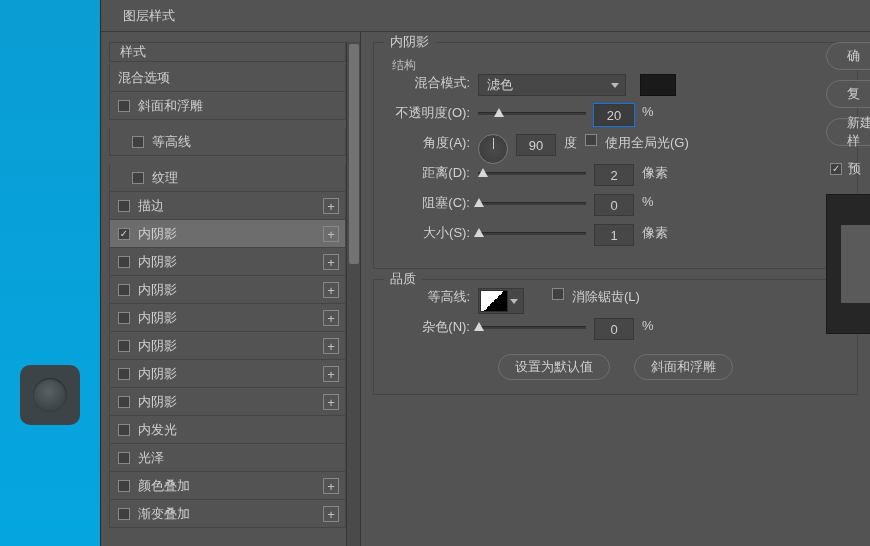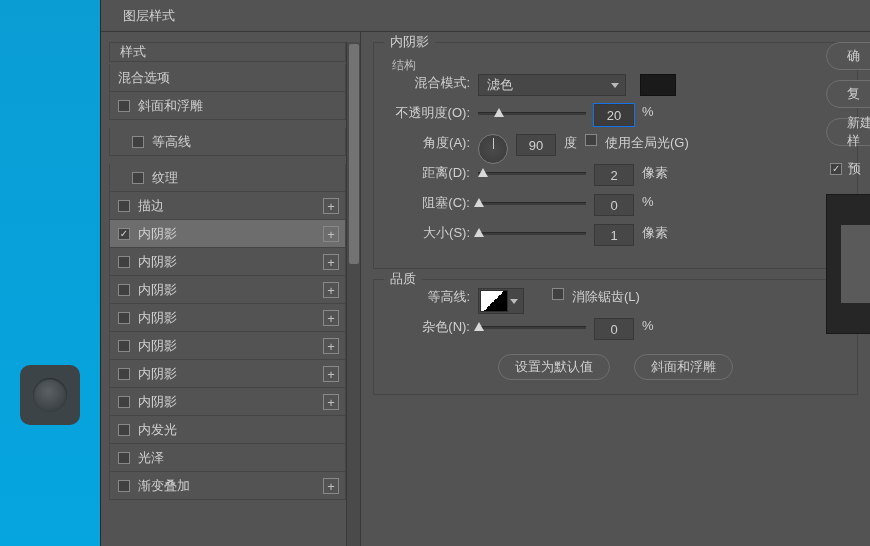--- a/index.html
+++ b/index.html
@@ -137,20 +137,25 @@
           <div class="sb-item">
             <div class="sb-check"></div>
             <span>内发光</span>
           </div>
           <div class="sb-item">
             <div class="sb-check"></div>
             <span>光泽</span>
           </div>
           <div class="sb-item">
             <div class="sb-check"></div>
+            <span>颜色叠加</span>
+            <div class="sb-plus"></div>
+          </div>
+          <div class="sb-item">
+            <div class="sb-check"></div>
             <span>渐变叠加</span>
             <div class="sb-plus"></div>
           </div>
         </div>
       <div class="scrollbar-track">
         <div class="scrollbar-thumb"></div>
       </div>
     </div>
 
     <div class="main">

